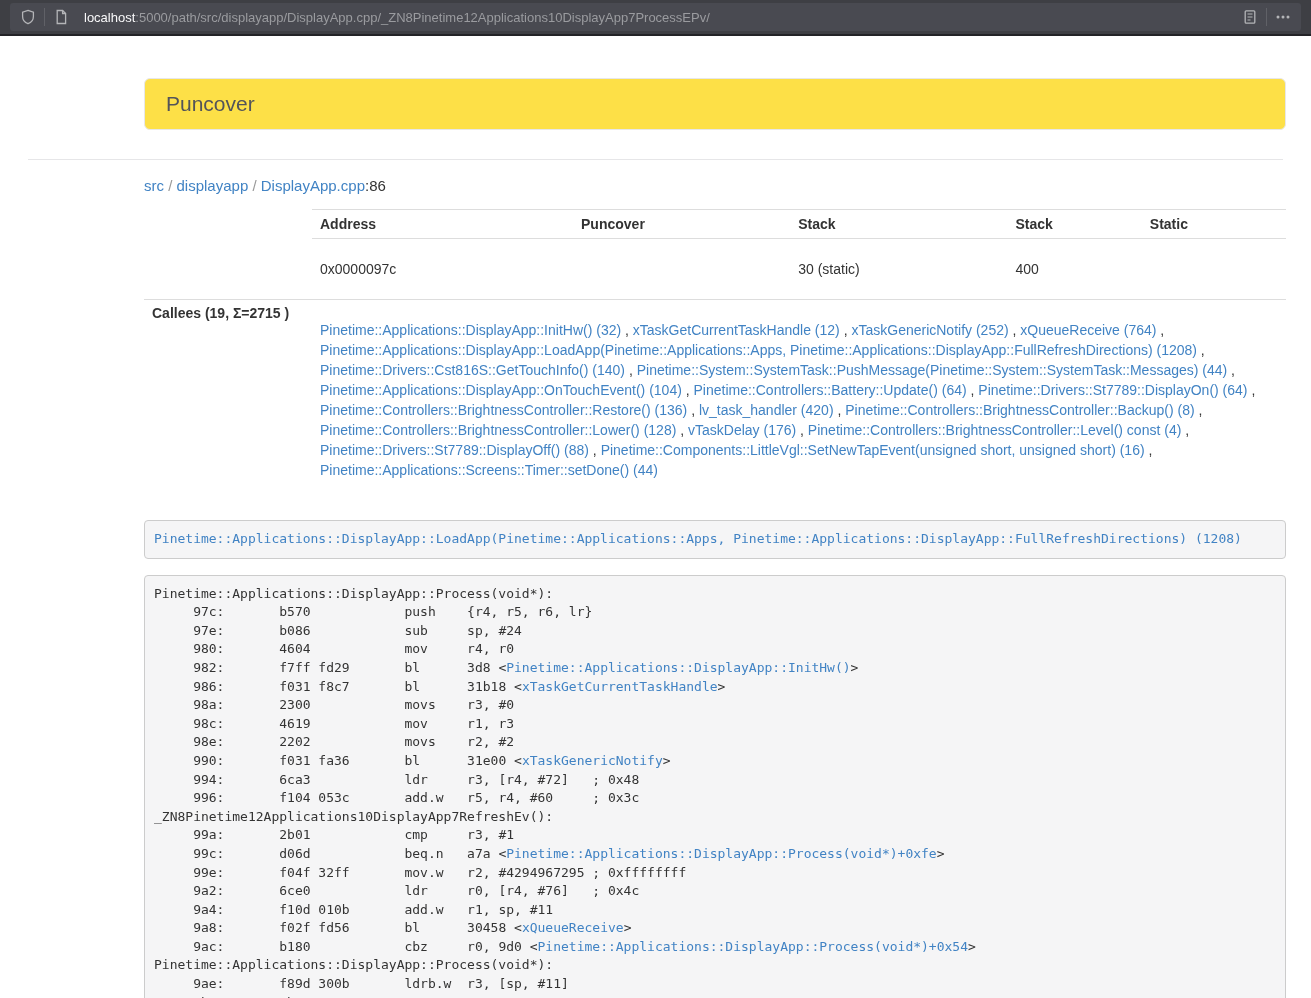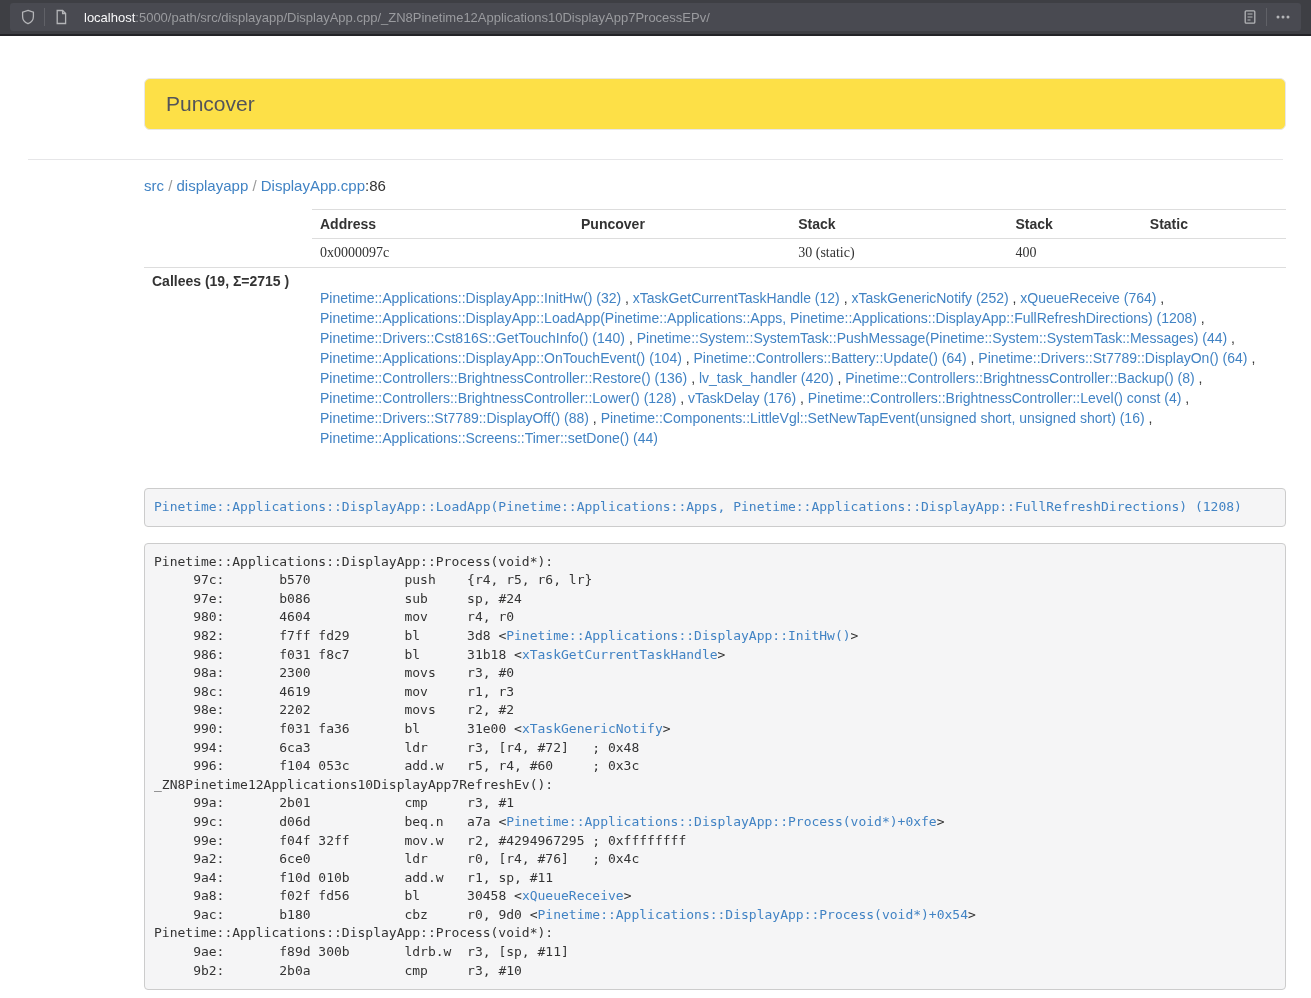--- a/index.html
+++ b/index.html
@@ -28,21 +28,21 @@
   a{color:#4183c4;text-decoration:none;}
 
   
   table.main{width:100%;border-collapse:collapse;margin-top:13px;font-size:14px;}
   table.main th,table.main td{border-top:1px solid #ddd;vertical-align:top;text-align:left;}
   table.main th.rl{width:152px;padding:5px 8px;font-weight:700;white-space:nowrap;}
   td.symcell{padding:4px 8px;line-height:19px;}
   .nb{border-top:none !important;padding:0 !important;}
   table.inner{width:100%;border-collapse:collapse;}
   table.inner th{border-top:1px solid #ddd;padding:6px 8px;font-weight:700;text-align:left;}
-  table.inner td{border-top:1px solid #ddd;padding:6px 8px;font-family:Liberation Serif, serif;}
+  table.inner td{border-top:1px solid #ddd;padding:22px 8px;}
   td.plain{padding:5px 8px;line-height:20px;}
   td.callees{padding:20px 8px;line-height:20px;}
   .cube{display:inline-block;vertical-align:-2px;margin-right:6px;}
 
   
   pre{background:#f5f5f6;border:1px solid #ccc;border-radius:4px;color:#333;
     font-family:"DejaVu Sans Mono","Liberation Mono",monospace;font-size:13px;line-height:18.6px;
     padding:9px;margin:20px 0 0 0;white-space:pre;overflow:hidden;
     tab-size:8;-moz-tab-size:8;}
   pre.disasm{margin-top:16px;}

